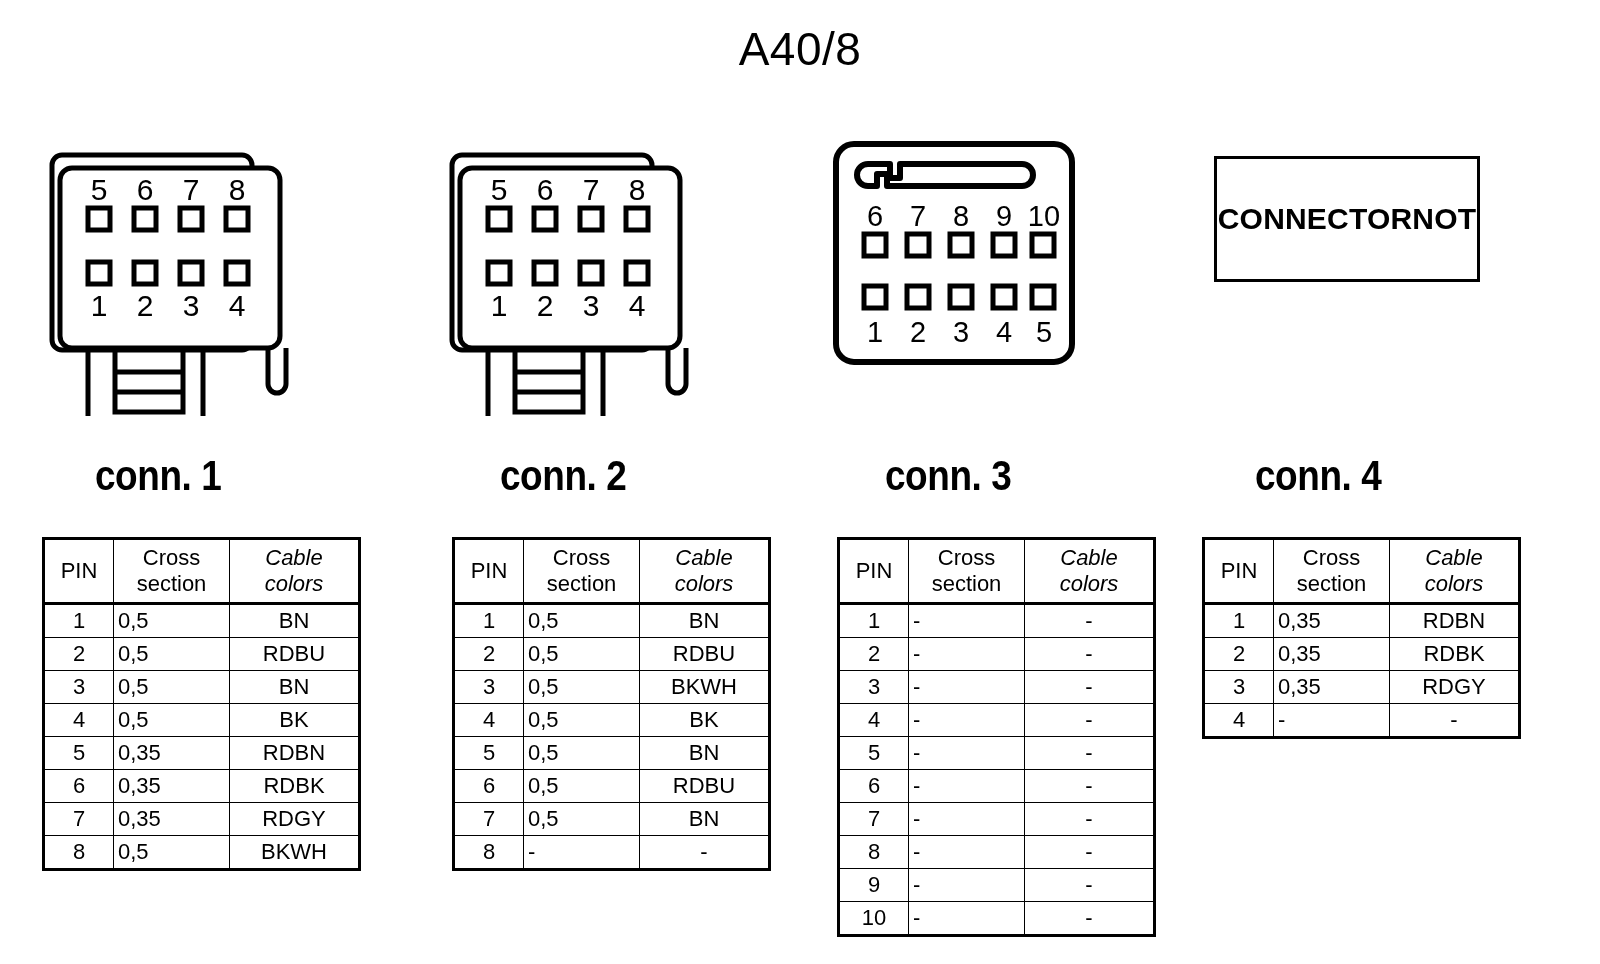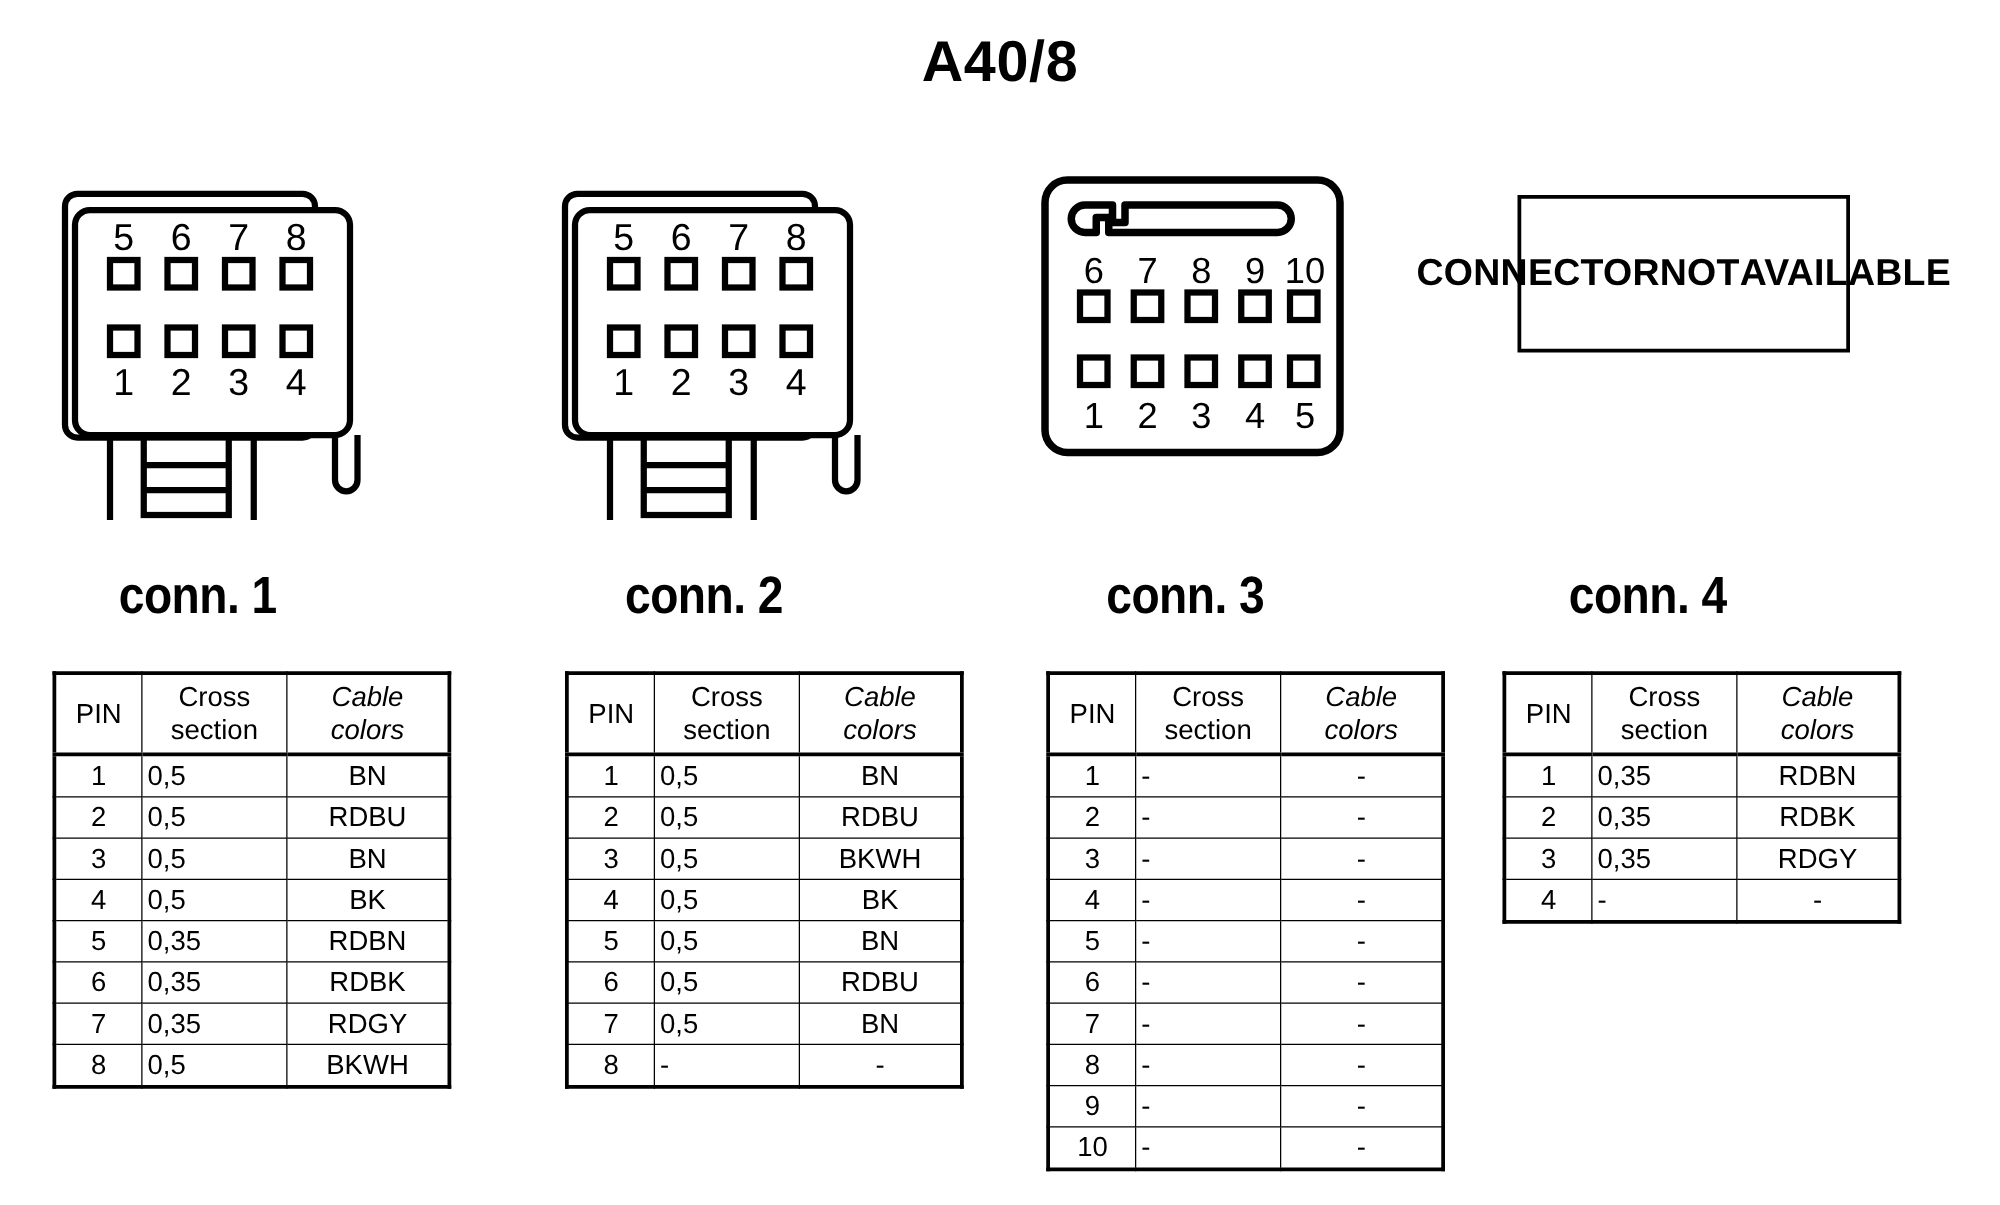--- a/index.html
+++ b/index.html
@@ -17,21 +17,21 @@
   }
 
   
   #page-title {
     position: absolute;
     top: 22px;
     left: 0;
     width: 1600px;
     text-align: center;
     font-size: 46px;
-    font-weight: bold;
+    font-weight: normal;
     letter-spacing: 0.5px;
   }
 
   
   .conn-slot {
     position: absolute;
     top: 120px;
     width: 380px;
     height: 300px;
   }
@@ -256,21 +256,20 @@
       <text x="184" y="222">4</text>
       <text x="224" y="222">5</text>
     </g>
   </svg>
 </div>
 
 <div class="conn-slot" id="slot-4">
   <div class="not-avail-box">
     <span>CONNECTOR</span>
     <span>NOT</span>
-    <span>AVAILABLE</span>
   </div>
 </div>
 
 <div class="conn-caption" id="cap-1">conn. 1</div>
 <div class="conn-caption" id="cap-2">conn. 2</div>
 <div class="conn-caption" id="cap-3">conn. 3</div>
 <div class="conn-caption" id="cap-4">conn. 4</div>
 
 <div class="pin-table-wrap" id="tbl-1">
   <table class="pin-table">

